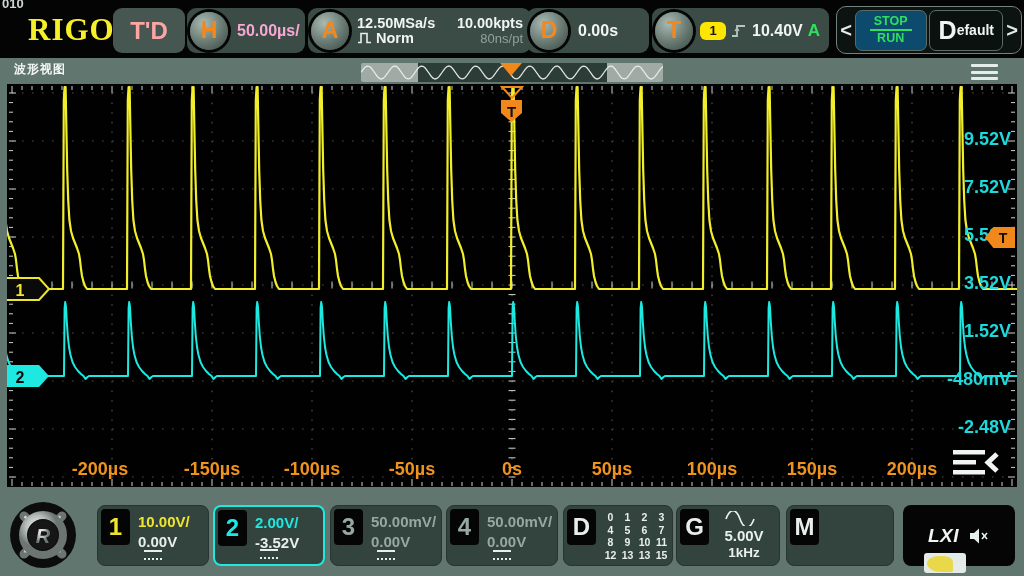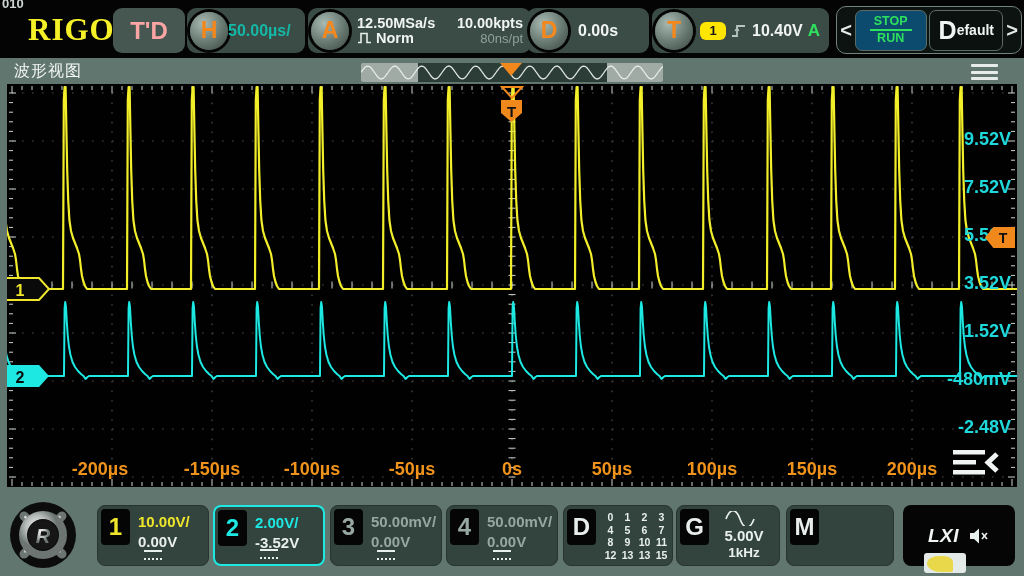--- a/index.html
+++ b/index.html
@@ -16,21 +16,21 @@
     font-weight:bold;font-size:31px;color:#f5f028;letter-spacing:1px;}
   .panel{position:absolute;top:8px;height:45px;background:#3b4b45;border-radius:9px;
     display:flex;align-items:center;box-sizing:border-box;}
   .panel-td{left:113px;width:72px;background:#465650;justify-content:center;}
   .td-text{color:#fca5a5;font-weight:bold;font-size:24px;}
   .knob{width:38px;height:38px;border-radius:50%;flex:0 0 auto;
     background:radial-gradient(circle at 35% 30%, #a9bab2 0%, #6d7f77 48%, #39463f 100%);
     box-shadow:0 0 0 3px #050505;display:flex;align-items:center;justify-content:center;
     color:#f5881c;font-weight:bold;font-size:23px;margin-left:3px;}
   .panel-h{left:187px;width:118px;}
-  .hval{color:#14b8a6;font-weight:bold;font-size:16px;}
+  .hval{color:#f9a8d4;font-weight:bold;font-size:16px;margin-left:9px;}
   .panel-a{left:308px;width:223px;}
   .acol1{margin-left:8px;display:flex;flex-direction:column;line-height:15px;}
   .arate{color:#f0f4f2;font-weight:bold;font-size:14.5px;}
   .amode{display:flex;align-items:center;gap:4px;color:#f0f4f2;font-weight:bold;font-size:14.5px;}
   .acol2{margin-left:auto;margin-right:8px;display:flex;flex-direction:column;align-items:flex-end;line-height:15px;}
   .adepth{color:#f0f4f2;font-weight:bold;font-size:14.5px;}
   .ares{color:#8fa29b;font-size:13px;}
   .panel-d{left:527px;width:122px;}
   .dval{color:#f0f4f2;font-weight:bold;font-size:16px;margin-left:10px;}
   .panel-t{left:652px;width:177px;}
@@ -45,21 +45,21 @@
   .btn-stoprun{width:70px;height:39px;background:#0c4a6e;border:1px solid #5c6c65;border-radius:7px;
     display:flex;flex-direction:column;align-items:center;justify-content:center;}
   .btn-stoprun .s1{color:#2ee05e;font-weight:bold;font-size:12.5px;line-height:13px;}
   .btn-stoprun .div{width:42px;height:1.5px;background:#2ee05e;margin:1.5px 0;}
   .btn-default{width:72px;height:39px;background:#0b110e;border:1px solid #5c6c65;border-radius:7px;
     display:flex;align-items:center;justify-content:center;color:#f0f4f2;}
   .btn-default .big{font-size:25px;font-weight:bold;}
   .btn-default .rest{font-size:14px;font-weight:bold;}
   
   .viewhead{position:absolute;left:0;top:58px;width:1024px;height:26px;background:#61766f;}
-  .viewtitle{position:absolute;left:14px;top:3px;color:#f2f6f4;font-weight:normal;font-size:16px;letter-spacing:1px;}
+  .viewtitle{position:absolute;left:14px;top:3px;color:#f2f6f4;font-weight:bold;font-size:12px;letter-spacing:1px;}
   .navigator{position:absolute;left:361px;top:5px;width:302px;height:19px;}
   .nav-block{position:absolute;top:0;height:19px;}
   .nav-gray-l{left:0;width:57px;background:#a0aba6;border-radius:2px 0 0 2px;}
   .nav-dark{left:57px;width:189px;background:#2c3c36;}
   .nav-gray-r{left:246px;width:56px;background:#a0aba6;border-radius:0 2px 2px 0;}
   .nav-svg{position:absolute;left:0;top:0;}
   .nav-tri{position:absolute;left:139px;top:0;width:0;height:0;
     border-left:11px solid transparent;border-right:11px solid transparent;border-top:13px solid #f0881c;}
   .hamburger{position:absolute;left:971px;top:6px;width:27px;display:flex;flex-direction:column;gap:3.5px;}
   .hamburger div{height:3px;background:#e6ecea;border-radius:1px;}

